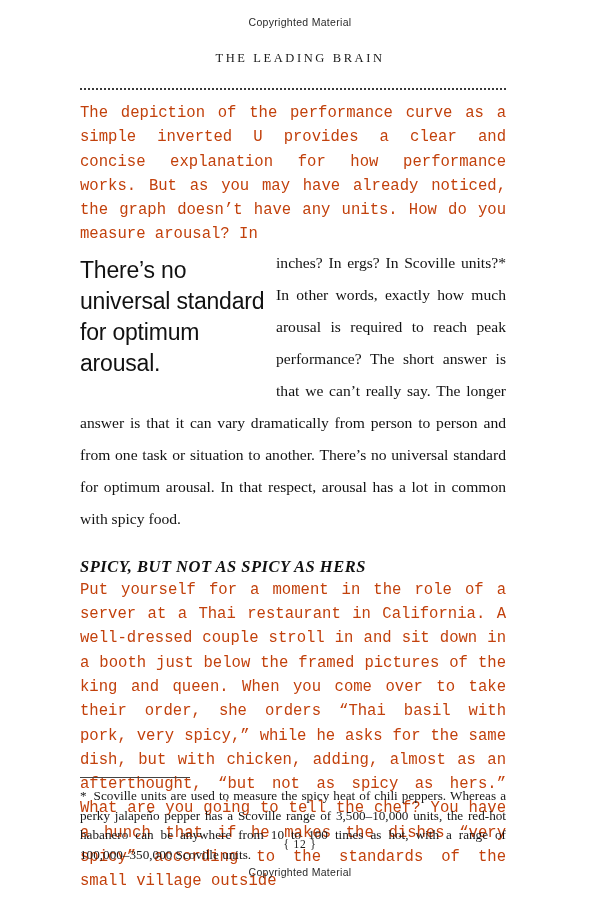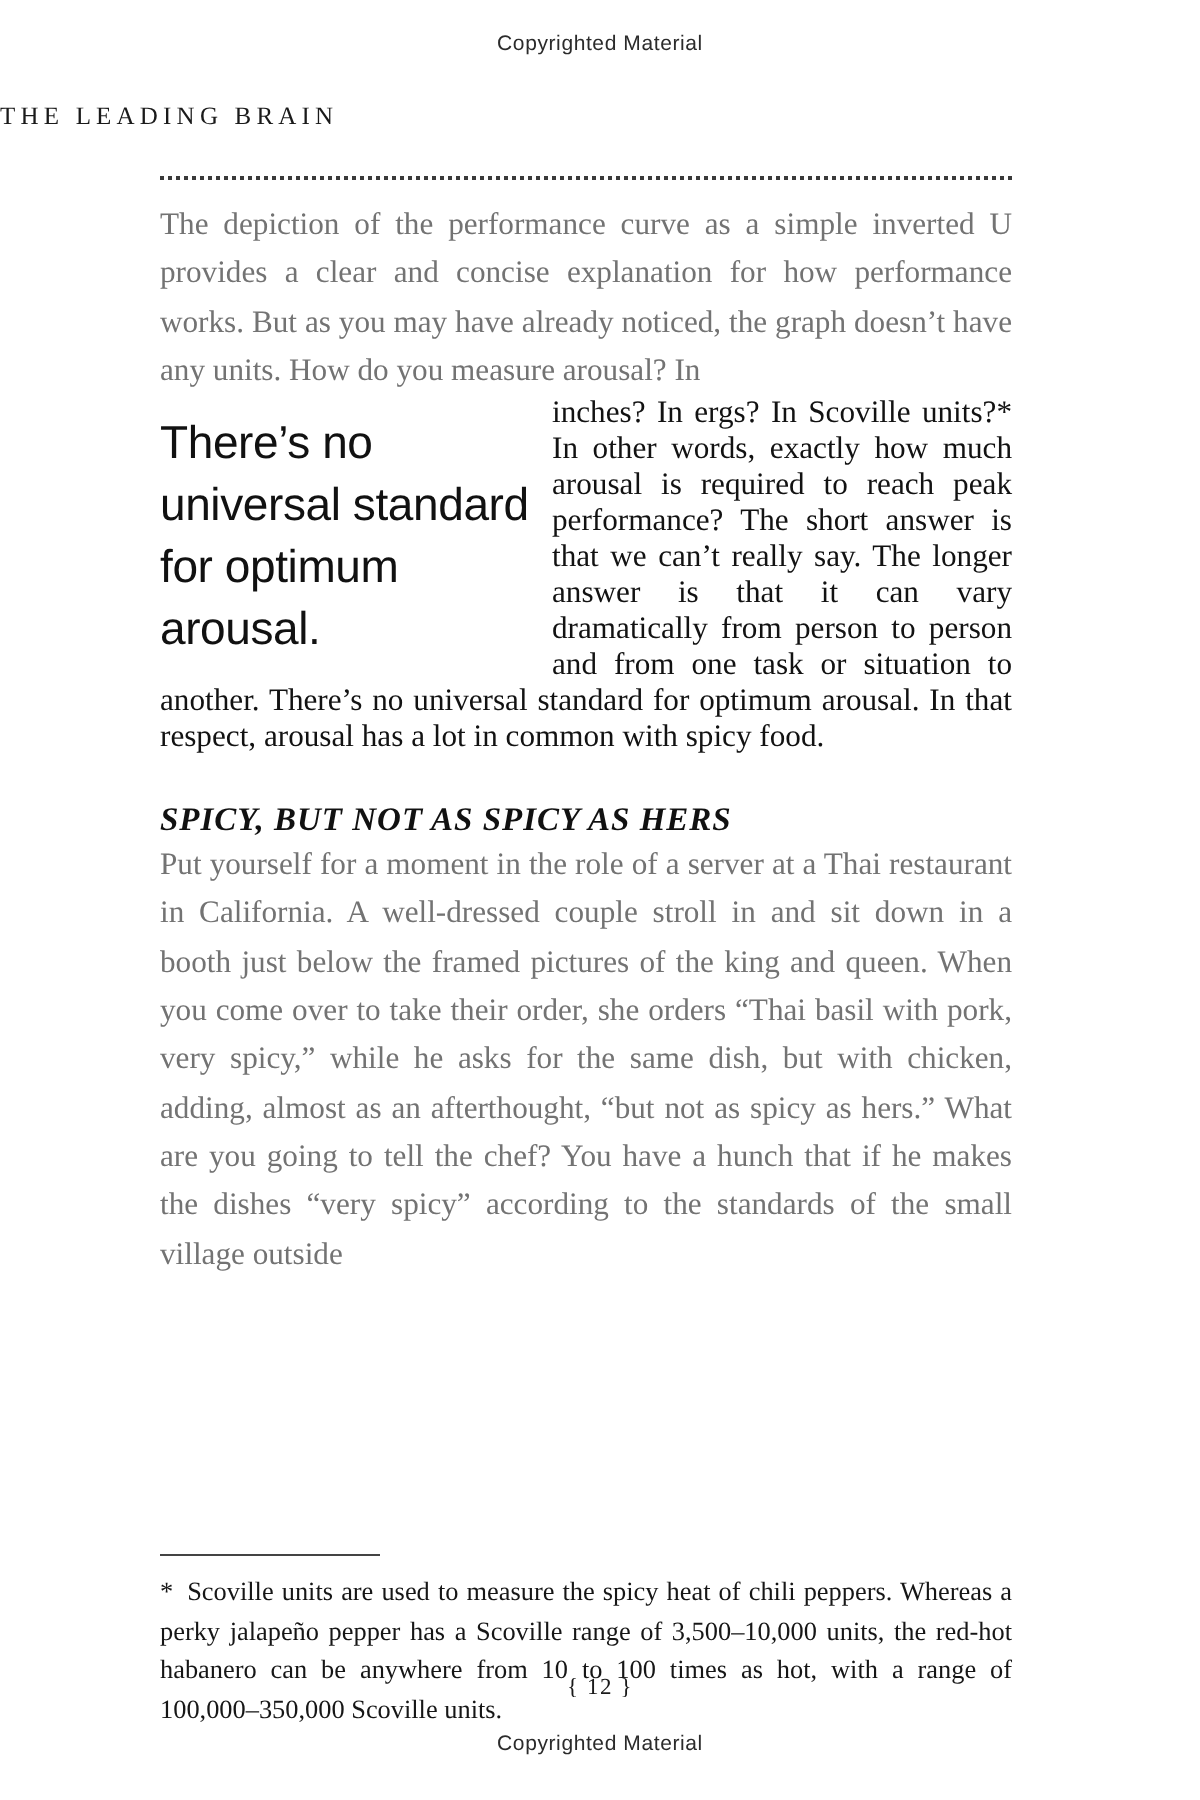--- a/index.html
+++ b/index.html
@@ -40,20 +40,21 @@
     font-family: "Liberation Sans", sans-serif;
     font-size: 10.5px;
     letter-spacing: 0.3px;
     color: #2b2b2b;
   }
   .running-head {
     position: absolute;
     top: 51px;
     left: 0;
     width: 600px;
+    text-align: center;
     font-family: "Liberation Serif", serif;
     font-size: 12.5px;
     letter-spacing: 2.6px;
     color: #1a1a1a;
   }
   .content {
     position: absolute;
     left: 80px;
     top: 88px;
     width: 426px;
@@ -71,42 +72,43 @@
     height: 0;
     margin: 0 0 11px 0;
     width: 100%;
   }
   p.body-text {
     margin: 0;
     font-size: 15.6px;
     line-height: 24.3px;
     text-align: justify;
     text-justify: inter-word;
-    color: #737373;
+    color: #c2410c;
     hyphens: manual;
+    font-family: Liberation Mono, monospace;
   }
   .pull-wrap {
     position: relative;
     margin-top: 0;
   }
   .pullquote {
     float: left;
     width: 196px;
     margin: 8px 0 2px 0;
     font-family: "Liberation Sans", sans-serif;
     font-size: 23px;
     line-height: 31px;
     font-weight: 400;
     color: #111;
     letter-spacing: -0.2px;
   }
   .col-right {
     margin: 0;
     font-size: 15.6px;
-    line-height: 18px;
+    line-height: 32px;
     text-align: justify;
     color: #121212;
   }
   .clear { clear: both; }
   h2.subhead {
     font-family: "Liberation Serif", serif;
     font-style: italic;
     font-weight: bold;
     font-size: 16.5px;
     letter-spacing: 0.5px;

